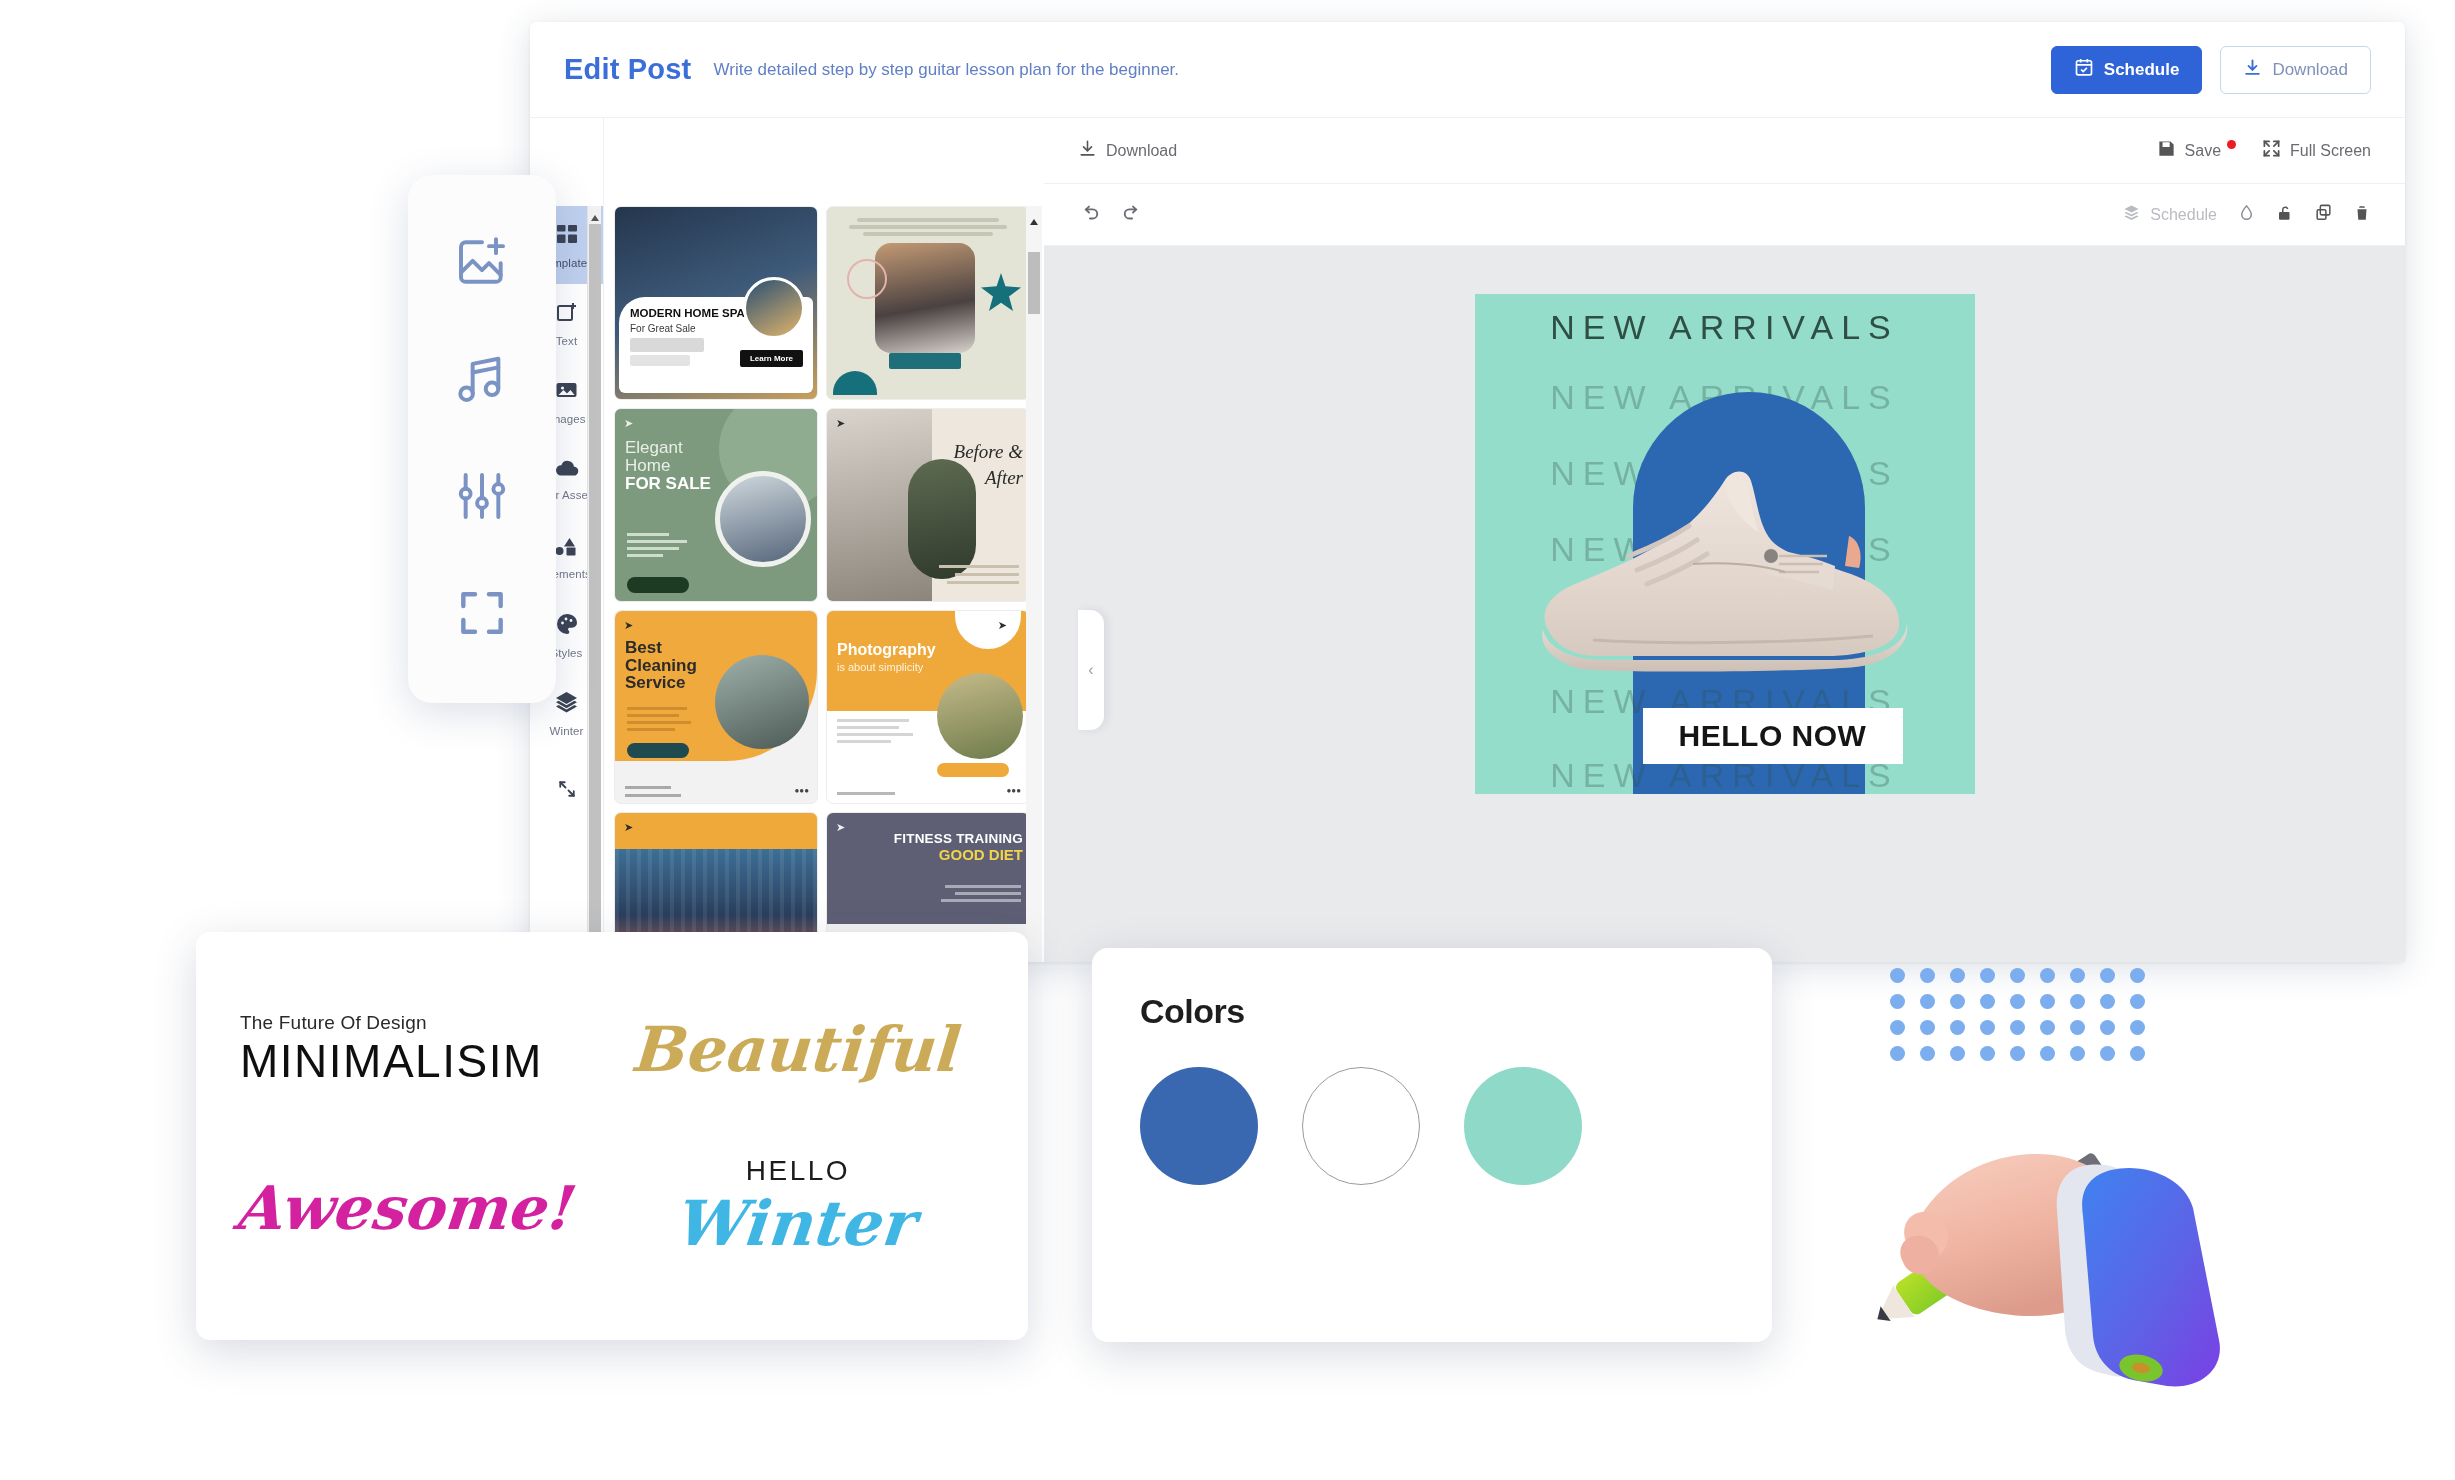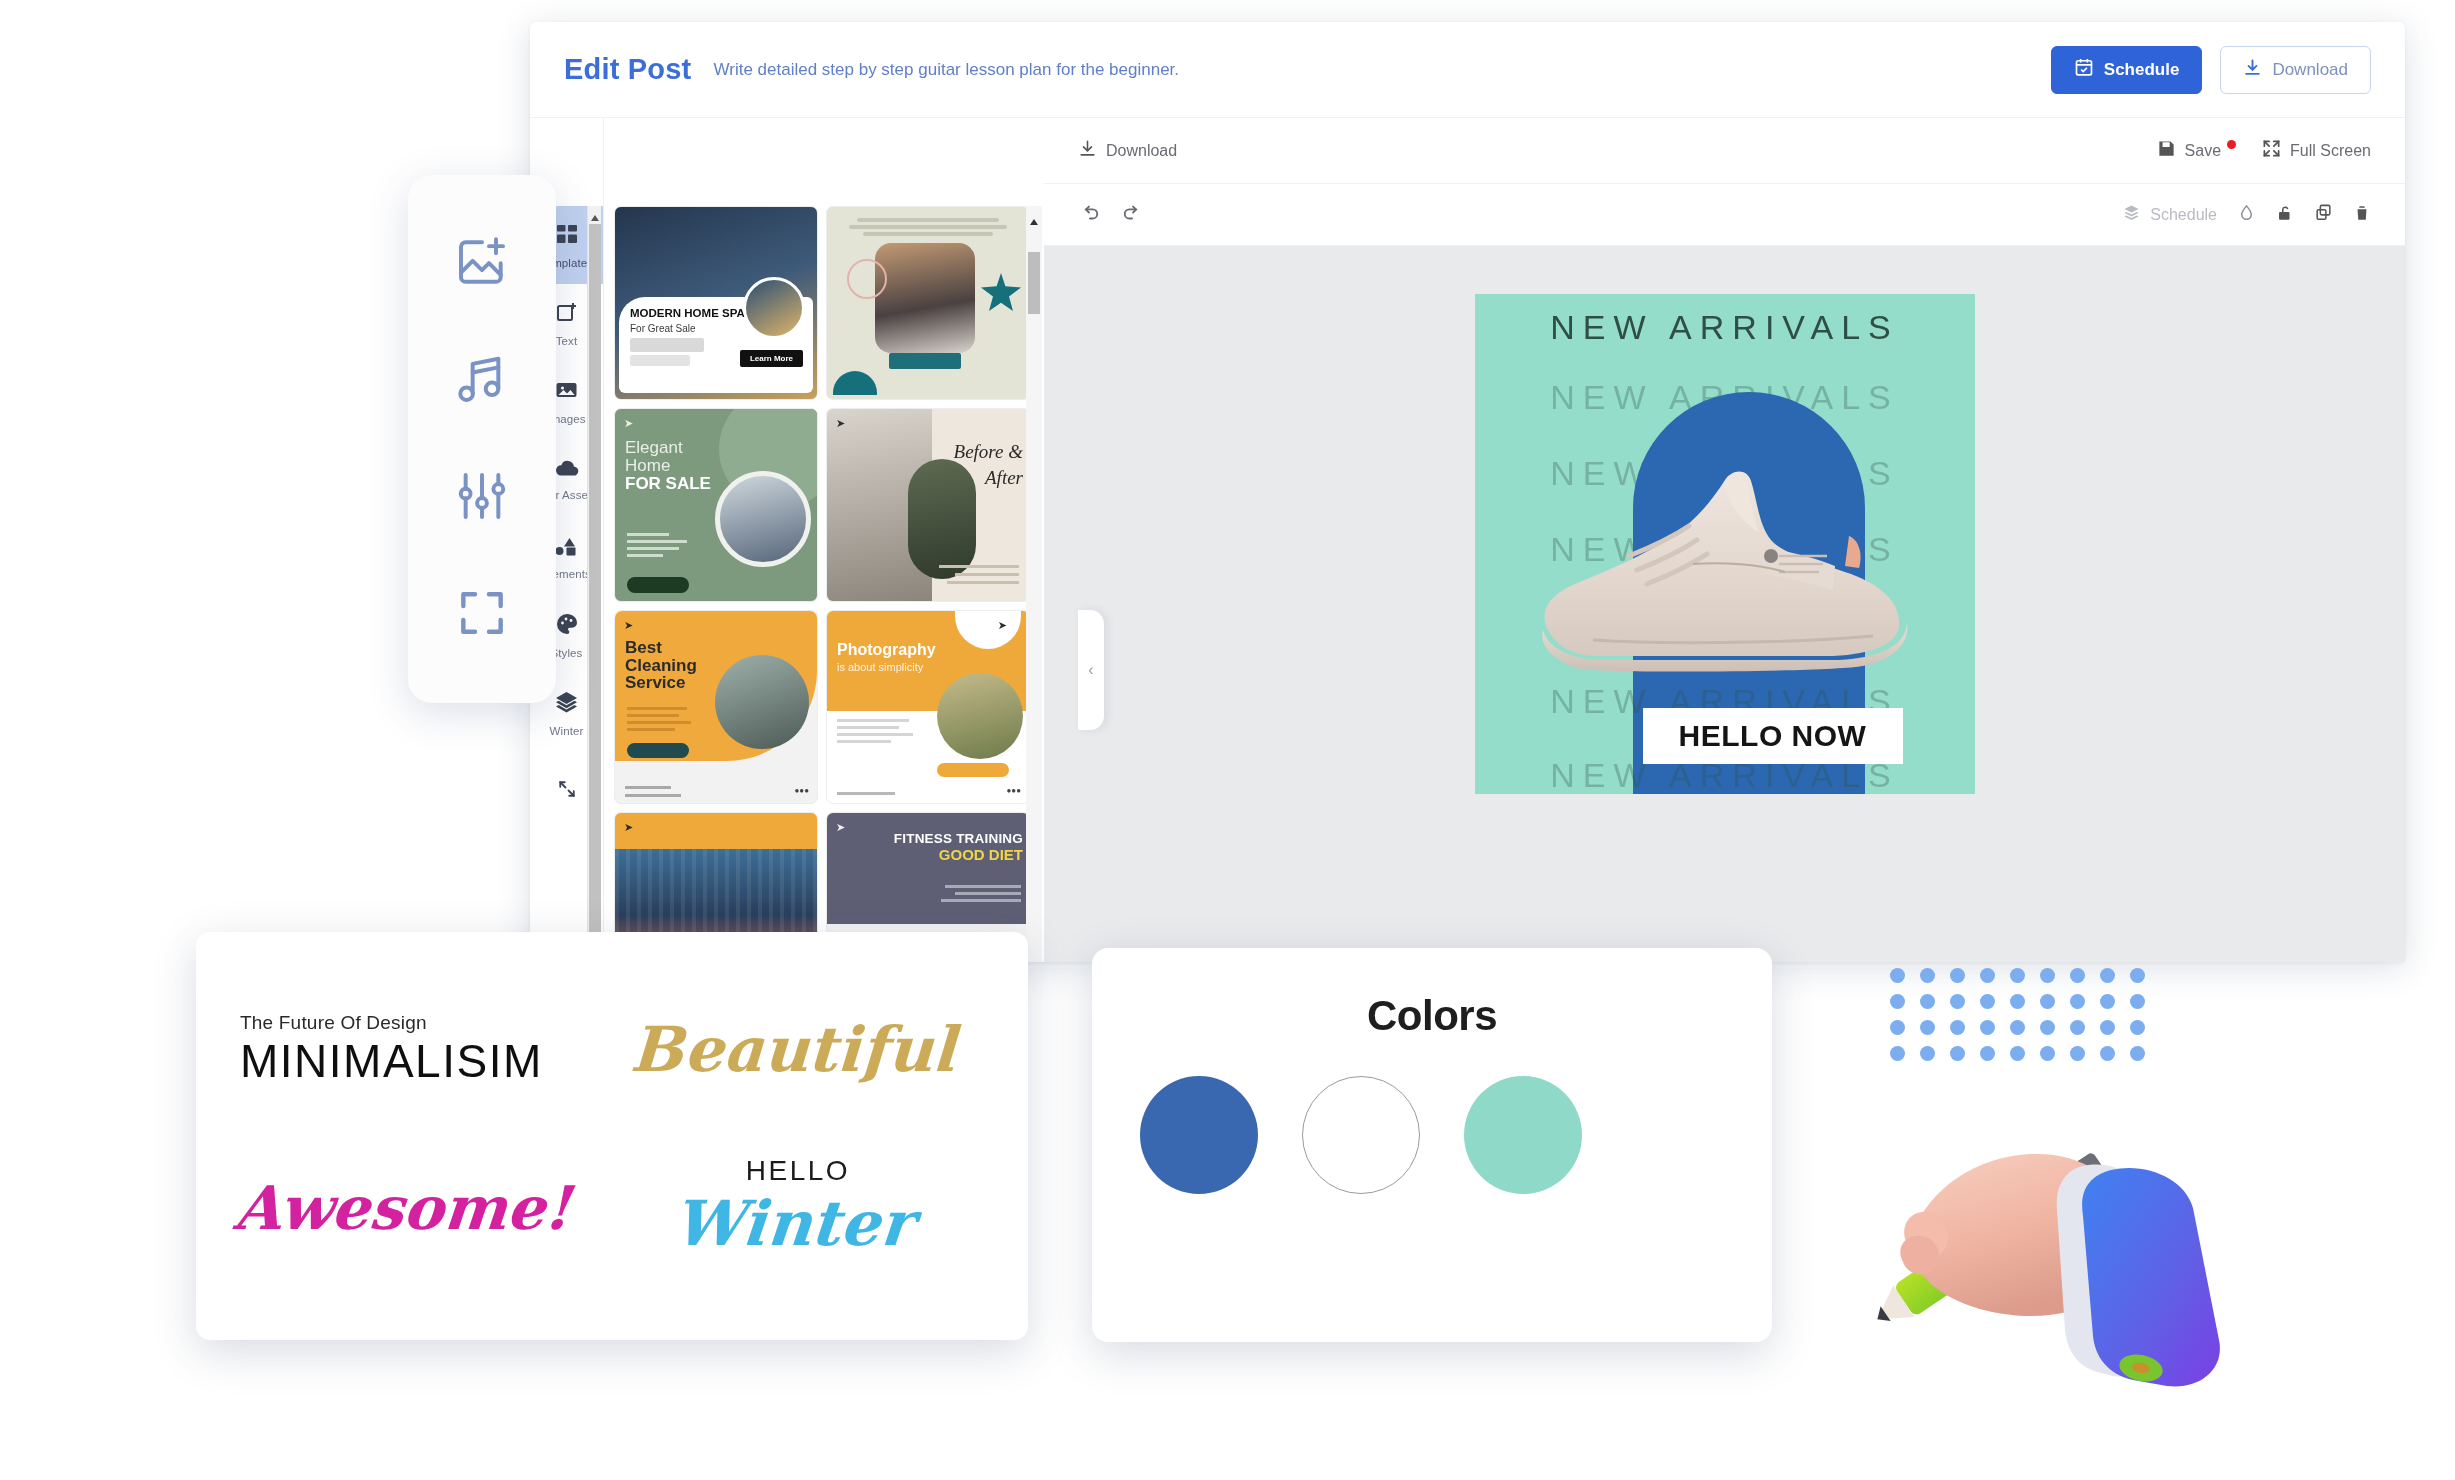--- a/index.html
+++ b/index.html
@@ -183,21 +183,21 @@
     font-size: 62px; color:#3fb6e4; transform: skewX(-8deg); text-align:center;
   }
 
   
   #colors-card {
     position:absolute; left: 1092px; top: 948px; width: 680px; height: 394px;
     background:#fff; border-radius: 16px; z-index: 11;
     box-shadow: 0 12px 44px rgba(40,55,95,.18);
     padding: 44px 48px;
   }
-  #colors-title { font-size: 42px; font-weight:700; color:#1e1e1e; letter-spacing:-.5px;text-align:center;}
+  #colors-title { font-size: 34px; font-weight:700; color:#1e1e1e; letter-spacing:-.5px;}
   #swatches { display:flex; gap: 44px; margin-top: 36px; }
   .swatch { width: 118px; height: 118px; border-radius:50%; cursor:pointer; }
 
   
   #dot-grid { position:absolute; left: 1890px; top: 968px; width: 270px; height: 100px; z-index:3; }
   .dot { position:absolute; width: 15px; height:15px; border-radius:50%; background:#7cadee; }
 
   
   #hand-illustration { position:absolute; left: 1845px; top: 1050px; width: 420px; height: 360px; z-index: 12; }
 </style>

